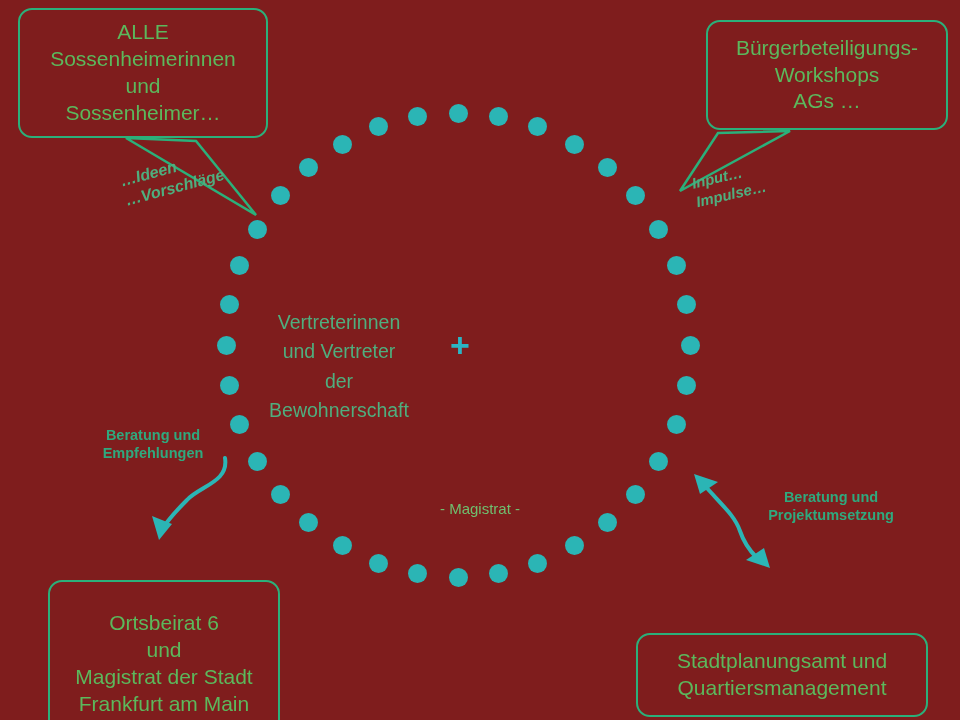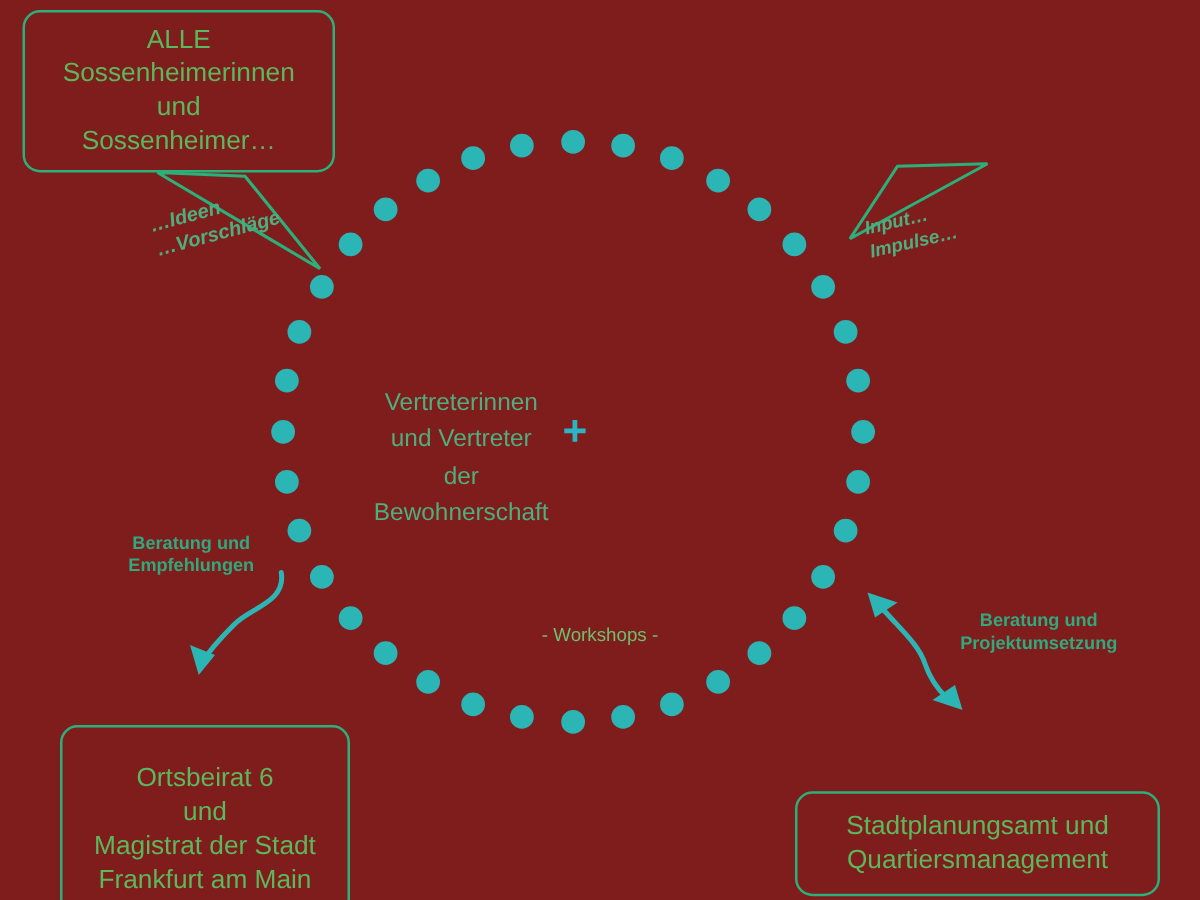--- a/index.html
+++ b/index.html
@@ -58,21 +58,21 @@
     left: 0; right: 0;
     top: 202px;
     text-align: center;
     font-size: 40px;
     font-weight: bold;
     letter-spacing: 5px;
     color: #2BB5C4;
   }
   #col-left {
     position: absolute;
-    left: 272px; top: 308px; width: 194px;
+    left: 242px; top: 308px; width: 194px;
     text-align: center;
     color: #4FAE7E;
     font-size: 19.5px;
     line-height: 1.5;
     white-space: pre-line;
   }
   #col-right {
     position: absolute;
     left: 487px; top: 308px; width: 194px;
     text-align: center;
@@ -207,39 +207,44 @@
     <polygon points="770,568 746,560 764,548" fill="#2BB5B5"></polygon>
   </svg>
 
   <div class="bubble" id="bubble-alle">
     <span class="txt">ALLE
 Sossenheimerinnen
 und
 Sossenheimer…</span>
   </div>
 
+  <div class="bubble" id="bubble-workshops">
+    <span class="txt">Bürgerbeteiligungs-
+Workshops
+AGs …</span>
+  </div>
 
   <div class="bubble" id="box-ortsbeirat">
     <span class="txt">Ortsbeirat 6
 und
 Magistrat der Stadt
 Frankfurt am Main</span>
   </div>
 
   <div class="bubble" id="box-stadtplanung">
     <span class="txt">Stadtplanungsamt und
 Quartiersmanagement</span>
   </div>
 
   <div id="col-left">Vertreterinnen
 und Vertreter
 der
 Bewohnerschaft</div>
   <div id="plus-sign">+</div>
-  <div id="stimmrecht">- Workshops -</div>
+  <div id="stimmrecht">- Magistrat -</div>
 
   <div class="anno" id="anno-ideen">…Ideen
 …Vorschläge</div>
   <div class="anno" id="anno-input">Input…
 Impulse…</div>
   <div class="anno" id="anno-beratung-left">Beratung und
 Empfehlungen</div>
   <div class="anno" id="anno-beratung-right">Beratung und
 Projektumsetzung</div>
 

